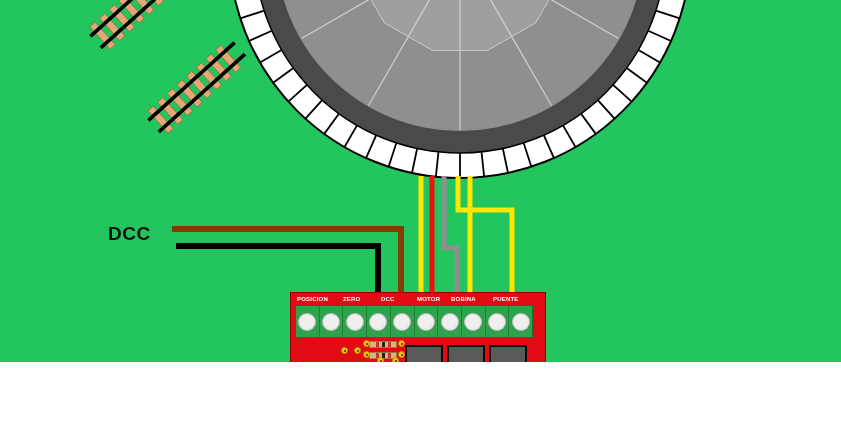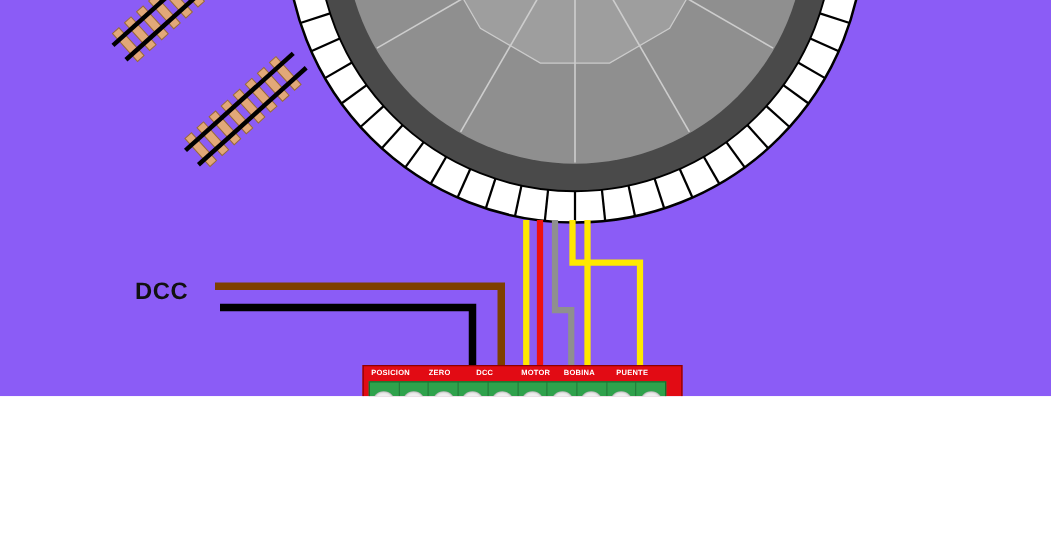--- a/index.html
+++ b/index.html
@@ -1,17 +1,17 @@
 <!DOCTYPE html>
 <html><head>
 <meta charset="utf-8">
 <style>
   * { margin:0; padding:0; box-sizing:border-box; }
   html,body { background:#ffffff; font-family:"Liberation Sans", sans-serif; }
-  .stage { position:relative; width:841px; height:317px; background:#8b5cf6; overflow:hidden; }
+  .stage { position:relative; width:841px; height:362px; background:#22c55e; overflow:hidden; }
   .stage svg { position:absolute; left:0; top:0; }
 
   .dcc-label { position:absolute; left:108px; top:223px; font-size:19px; font-weight:bold;
                color:#111; letter-spacing:.5px; }
 
   .pcb { position:absolute; left:290px; top:292px; width:256px; height:142px;
          background:#e20b14; border:1px solid #8e0000; }
 
   .label-strip { position:absolute; left:0; top:0; width:100%; height:11px; }
   .t-label { position:absolute; top:3px; color:#fff; font-size:6px; font-weight:bold;

